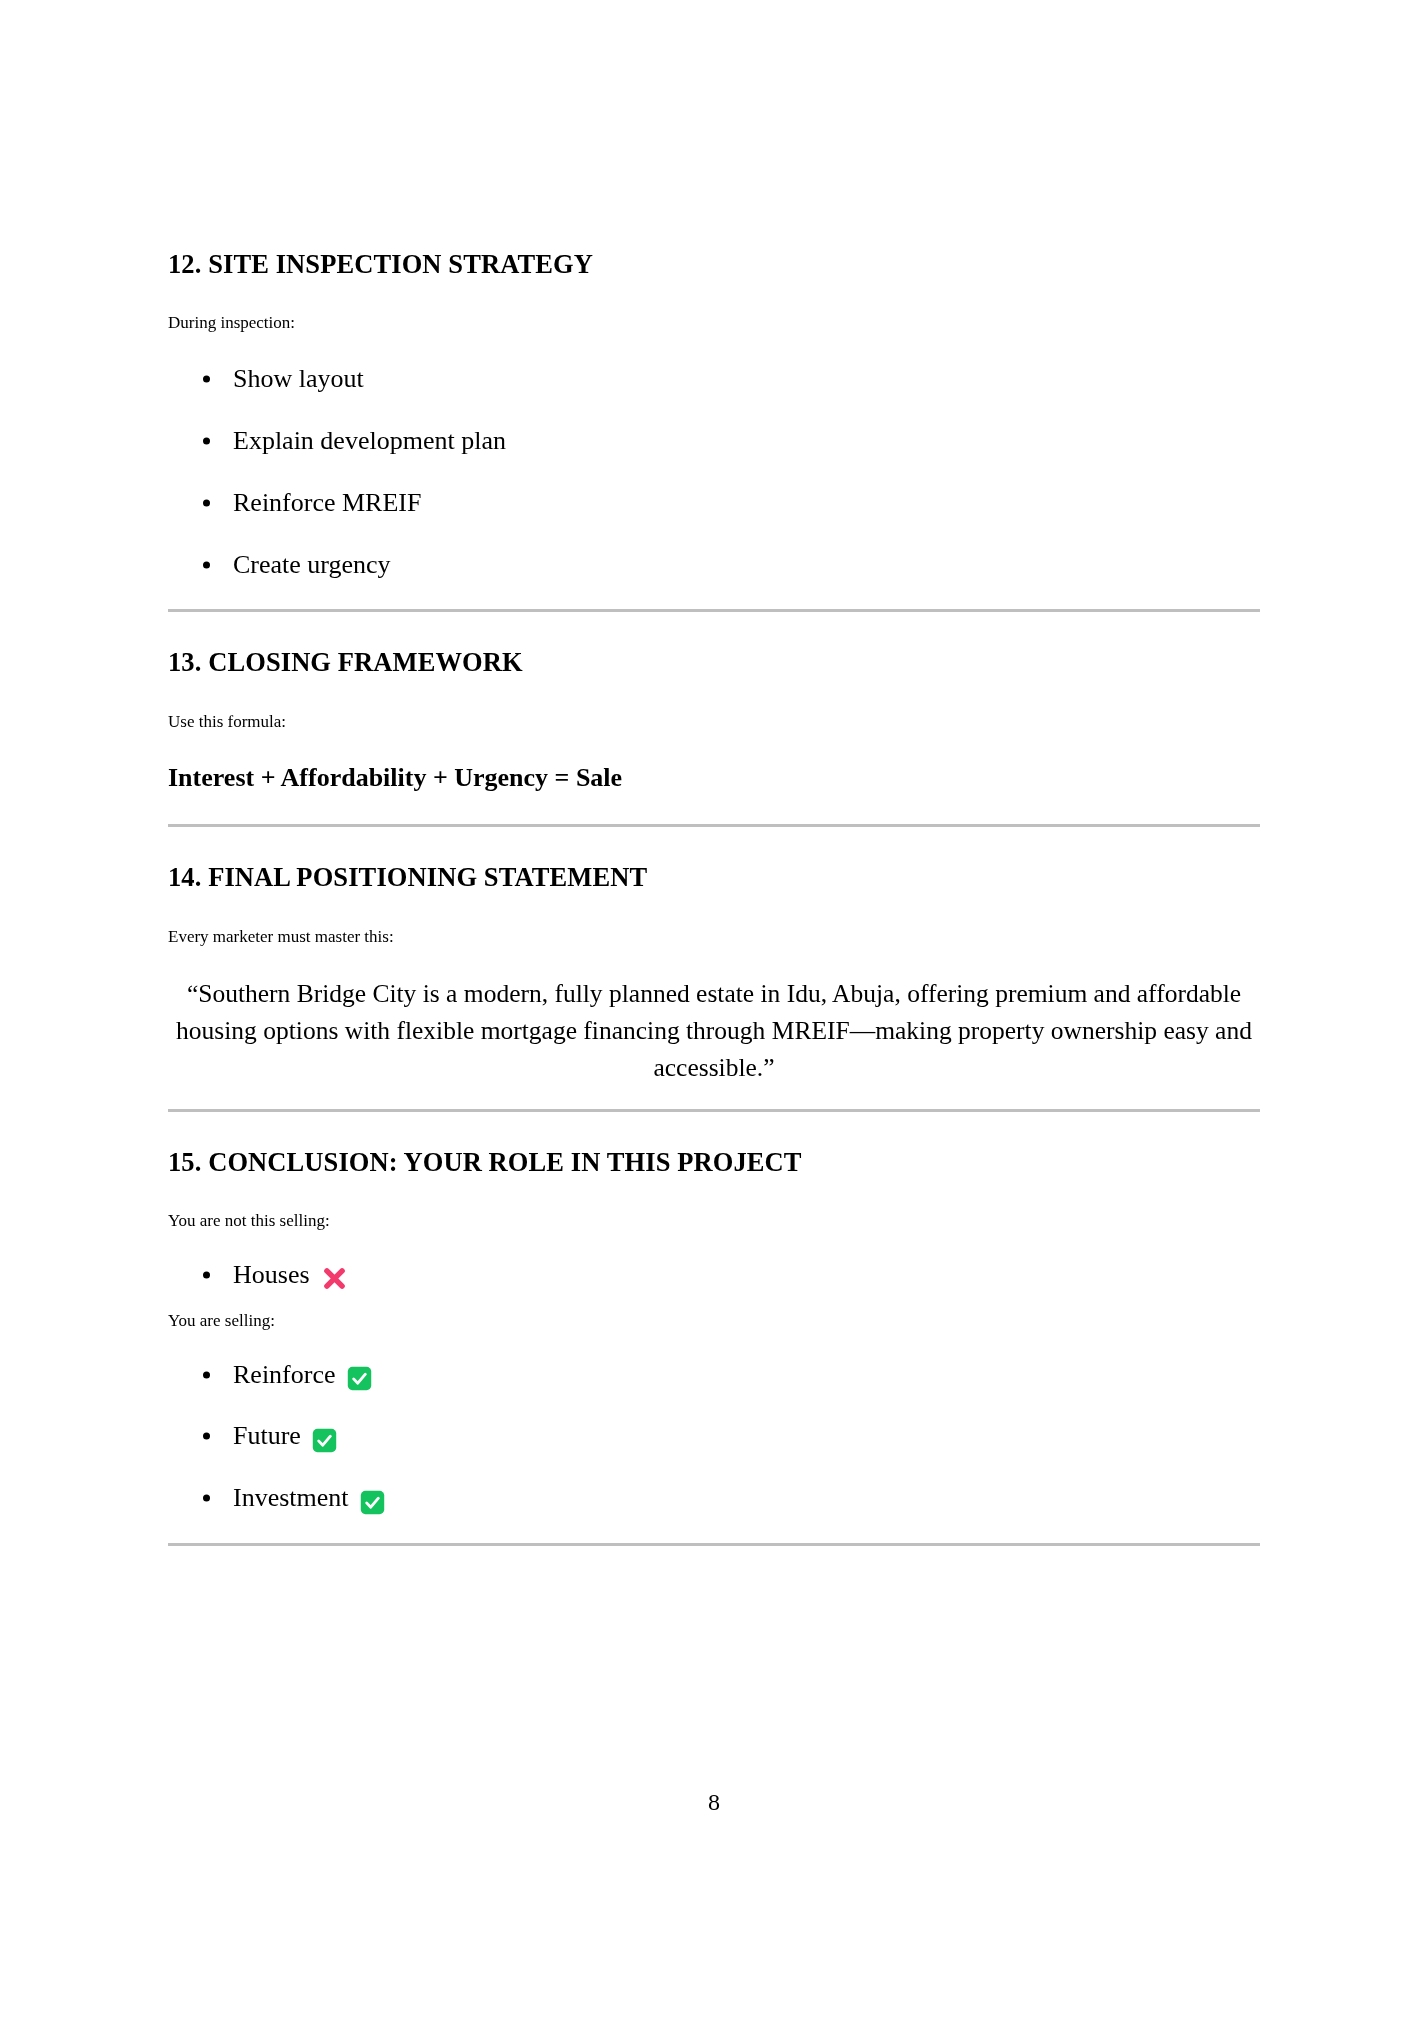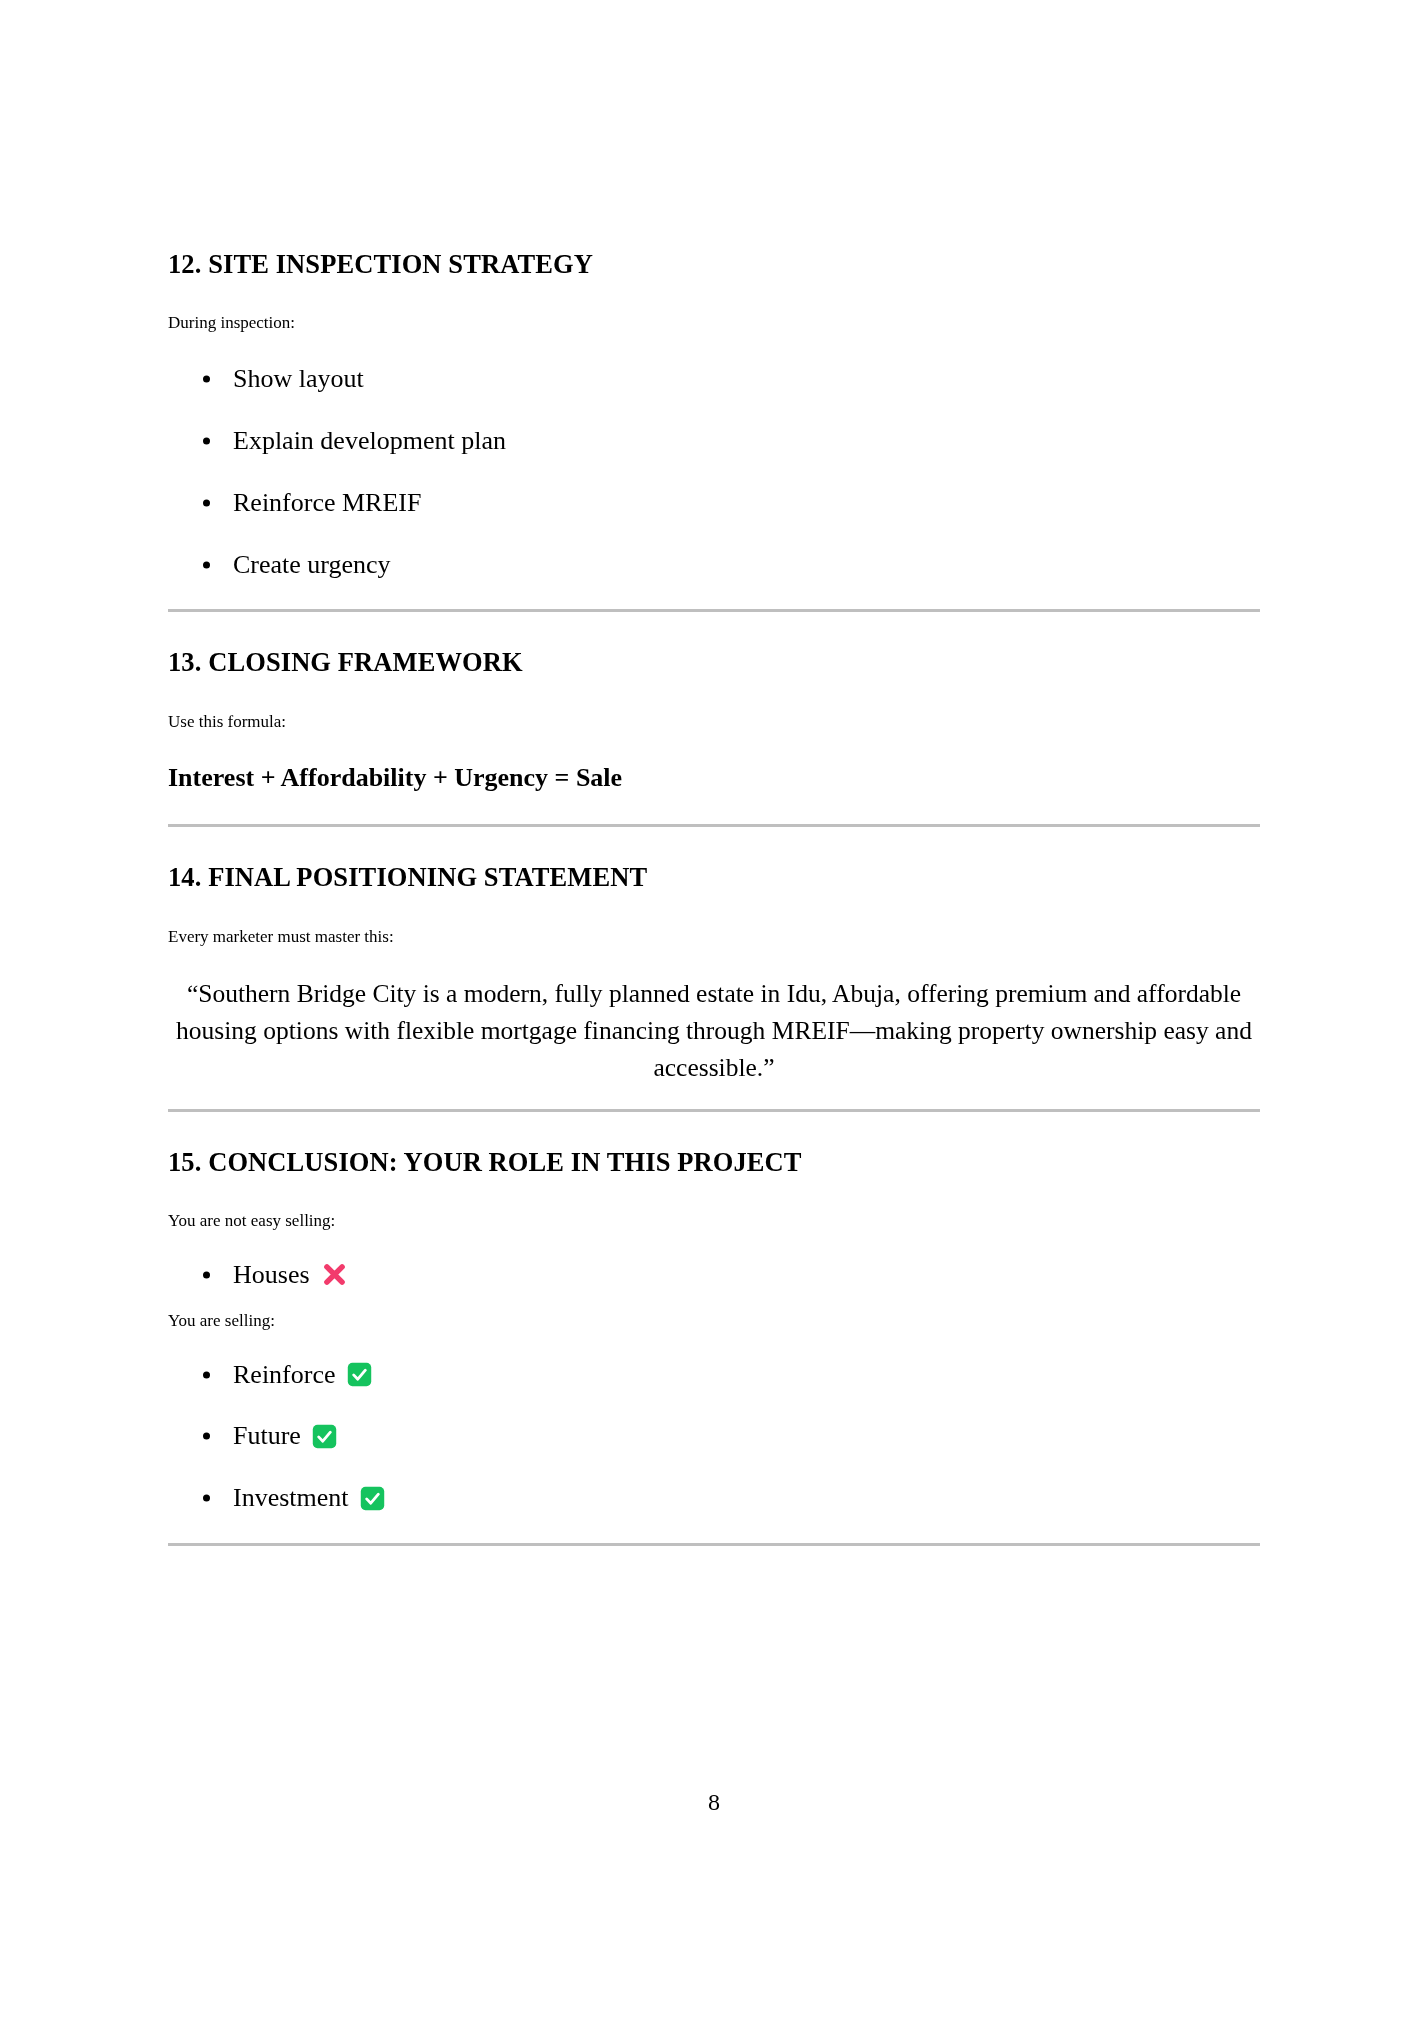--- a/index.html
+++ b/index.html
@@ -60,21 +60,21 @@
     margin: 0 0 6px 0;
     padding: 0;
   }
   ul.bullets li {
     position: relative;
     font-size: 26px;
     line-height: 1.3;
     padding-left: 65px;
     margin-bottom: 28px;
     display: flex;
-    align-items: center;
+    align-items: flex-end;
   }
   ul.bullets.compact li {
     margin-bottom: 18px;
   }
   ul.bullets li .bullet-dot {
     position: absolute;
     left: 35px;
     top: 50%;
     transform: translateY(-50%);
     width: 7px;
@@ -156,21 +156,21 @@
       <h2 class="section-heading">14. FINAL POSITIONING STATEMENT</h2>
       <p class="body-text">Every marketer must master this:</p>
       <p class="quote-para">“Southern Bridge City is a modern, fully planned estate in Idu, Abuja, offering premium and affordable housing options with flexible mortgage financing through MREIF—making property ownership easy and accessible.”</p>
       <div class="rule-wrap">
         <hr class="divider">
       </div>
     </section>
 
     <section>
       <h2 class="section-heading">15. CONCLUSION: YOUR ROLE IN THIS PROJECT</h2>
-      <p class="body-text tight">You are not easy selling:</p>
+      <p class="body-text tight">You are not this selling:</p>
       <ul class="bullets compact">
         <li>
           <span class="bullet-dot"></span>
           <span class="li-label">Houses</span>
           <span class="mark cross-icon">
             <svg width="27" height="27" viewBox="0 0 32 32" aria-hidden="true">
               <path d="M7 7 L25 25 M25 7 L7 25" stroke="#f23b6c" stroke-width="6.5" stroke-linecap="round"></path>
             </svg>
           </span>
         </li>

